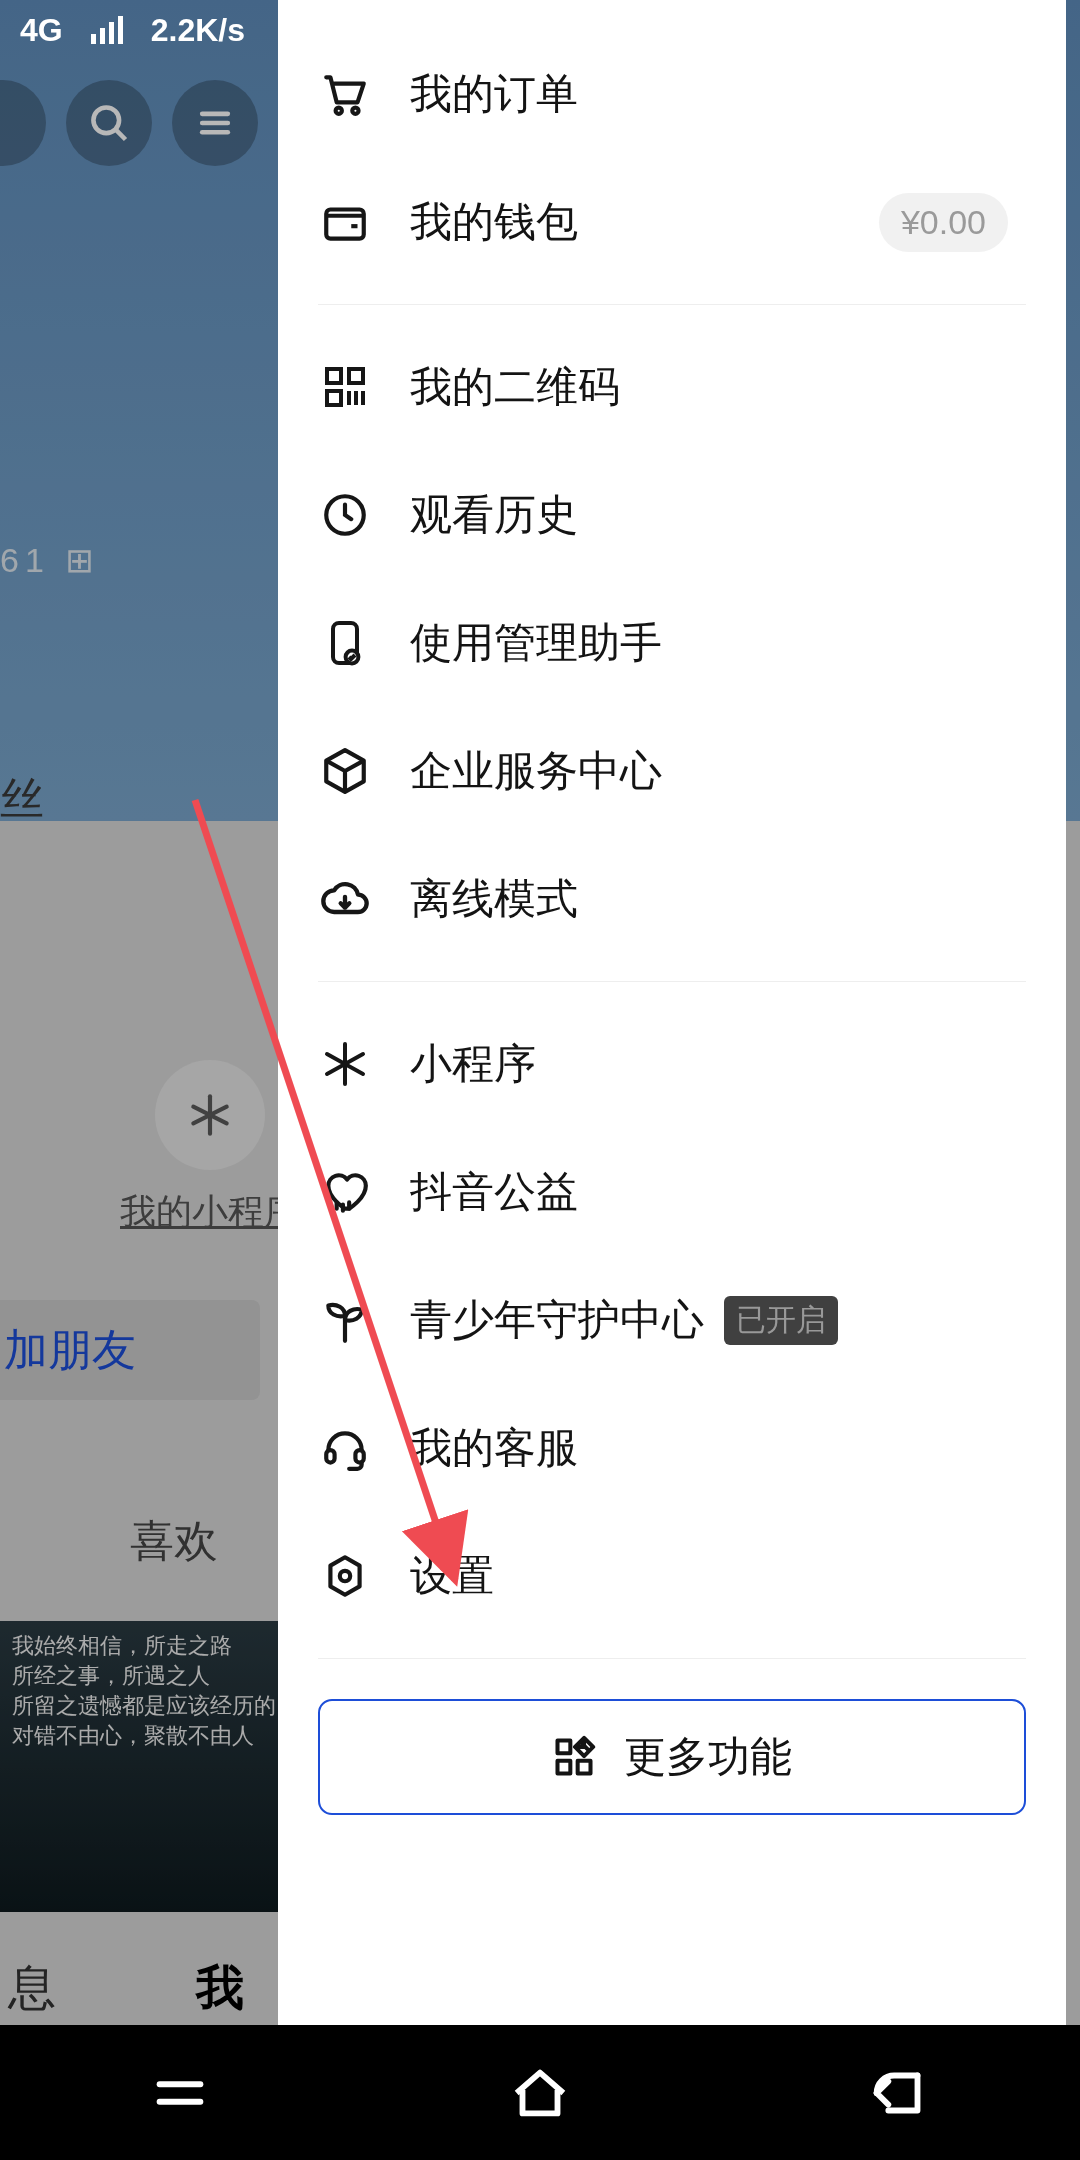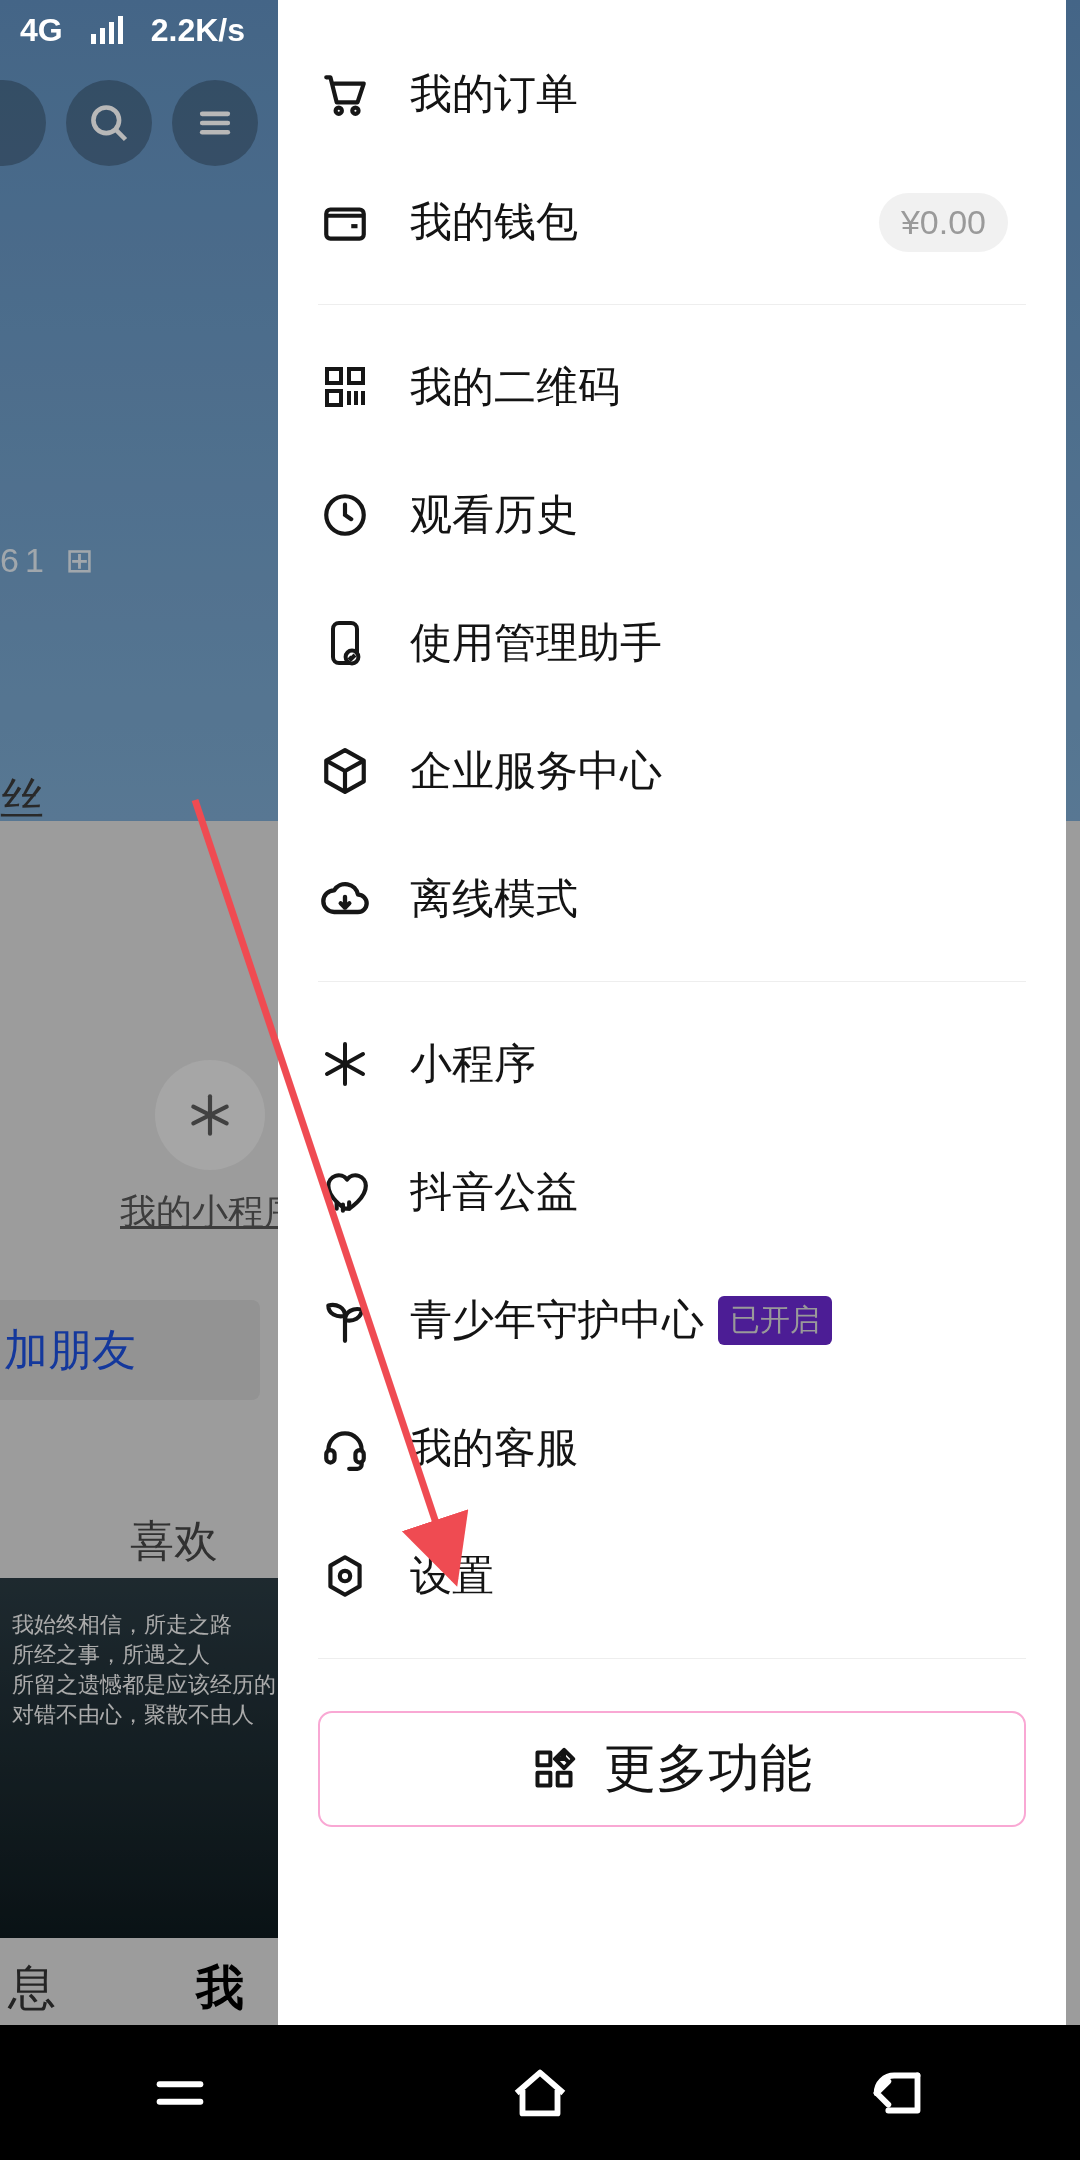--- a/index.html
+++ b/index.html
@@ -18,21 +18,21 @@
   }
   .bg .topbuttons { position: absolute; top: 80px; left: 0; display: flex; gap: 20px; padding-left: 10px; }
   .bg .circlebtn { width: 86px; height: 86px; border-radius: 50%; background: rgba(0,0,0,0.25); display:flex; align-items:center; justify-content:center; color:#fff; }
   .bg .circlebtn.half { margin-left:-50px; } 
   .bg .codes { position: absolute; top: 540px; left: 0; color: #dfe8ef; font-size: 34px; letter-spacing: 6px; }
   .bg .fans { position: absolute; top: 770px; left: 0; font-size: 44px; color:#3a3a3a; }
   .bg .miniprog { position: absolute; top: 1060px; left: 120px; text-align:center; color:#555;text-decoration:underline; }
   .bg .miniprog .mp-circle { width:110px; height:110px; border-radius:50%; background:#e6e6e6; display:flex; align-items:center; justify-content:center; margin:0 auto 18px; }
   .bg .addfriend { position:absolute; top:1300px; left:0; width:260px; height:100px; background:#ccc; border-radius:0 8px 8px 0; display:flex; align-items:center; font-size:44px; color:#1d4ed8; padding-left:4px; }
   .bg .liketab { position:absolute; top:1512px; left:130px; font-size:44px; color:#444; }
-  .bg .tile { position:absolute; top:1578px; left:0; width:340px; height:360px; background:linear-gradient(#2a3a42,#0e1a1e); padding:32px 12px; }
+  .bg .tile { position:absolute; top:1621px; left:0; width:340px; height:291px; background:linear-gradient(#2a3a42,#0e1a1e); padding:10px 12px; }
   .bg .tile .t-line { color:#eee; font-size:22px; line-height:30px; }
   .bg .bottom-tabs { position:absolute; bottom:140px; left:0; width:340px; display:flex; gap:140px; padding-left:8px; font-size:48px; color:#333; }
   .bg .bottom-tabs .me { font-weight:700; color:#000; }
 
   
   .status { position:absolute; top:0; left:0; right:0; height:60px; display:flex; align-items:center; padding:0 20px; color:#fff; font-size:32px; font-weight:600; gap:28px; z-index:50; }
   .sig-bars { display:inline-flex; align-items:flex-end; gap:4px; height:28px; }
   .sig-bars i { width:5px; background:#fff; display:block; }
   .sig-bars i:nth-child(1){height:10px} .sig-bars i:nth-child(2){height:16px} .sig-bars i:nth-child(3){height:22px} .sig-bars i:nth-child(4){height:28px}
 
@@ -55,32 +55,32 @@
   .menu-item .icon-slot {
     width:54px; height:54px;
     margin-right:38px;
     display:flex; align-items:center; justify-content:center;
     flex-shrink:0;
     color:#161616;
   }
   .menu-item .label { font-size:42px; color:#141414; font-weight:500; flex:1; }
   .menu-item .trail { font-size:34px; color:#9a9a9a; }
   .menu-item .trail.pill { background:#f1f1f1; border-radius:40px; padding:10px 22px; }
-  .menu-item .trail.badge { background:#4c1d95; border-radius:6px; padding:4px 12px; font-size:30px; color:#999; margin-left:14px; flex:0 0 auto; }
+  .menu-item .trail.badge { background:#404040; border-radius:6px; padding:4px 12px; font-size:30px; color:#999; margin-left:20px; flex:0 0 auto; }
 
   .divider { height:1px; background:#eee; margin: 18px 40px; }
 
   .more-btn {
-    margin: 52px 40px 0;
+    margin: 40px 40px 0;
     height:116px;
-    border:2px solid #f9a8d4;
+    border:2px solid #1d4ed8;
     border-radius:14px;
     display:flex; align-items:center; justify-content:center;
     gap:28px;
-    font-size:52px; color:#141414; font-weight:500;
+    font-size:42px; color:#141414; font-weight:500;
     cursor:pointer;
   }
 
   
   .navbar {
     position:absolute; left:0; right:0; bottom:0; height:135px;
     background:#000;
     display:flex; align-items:center; justify-content:space-around;
     z-index:60;
   }

